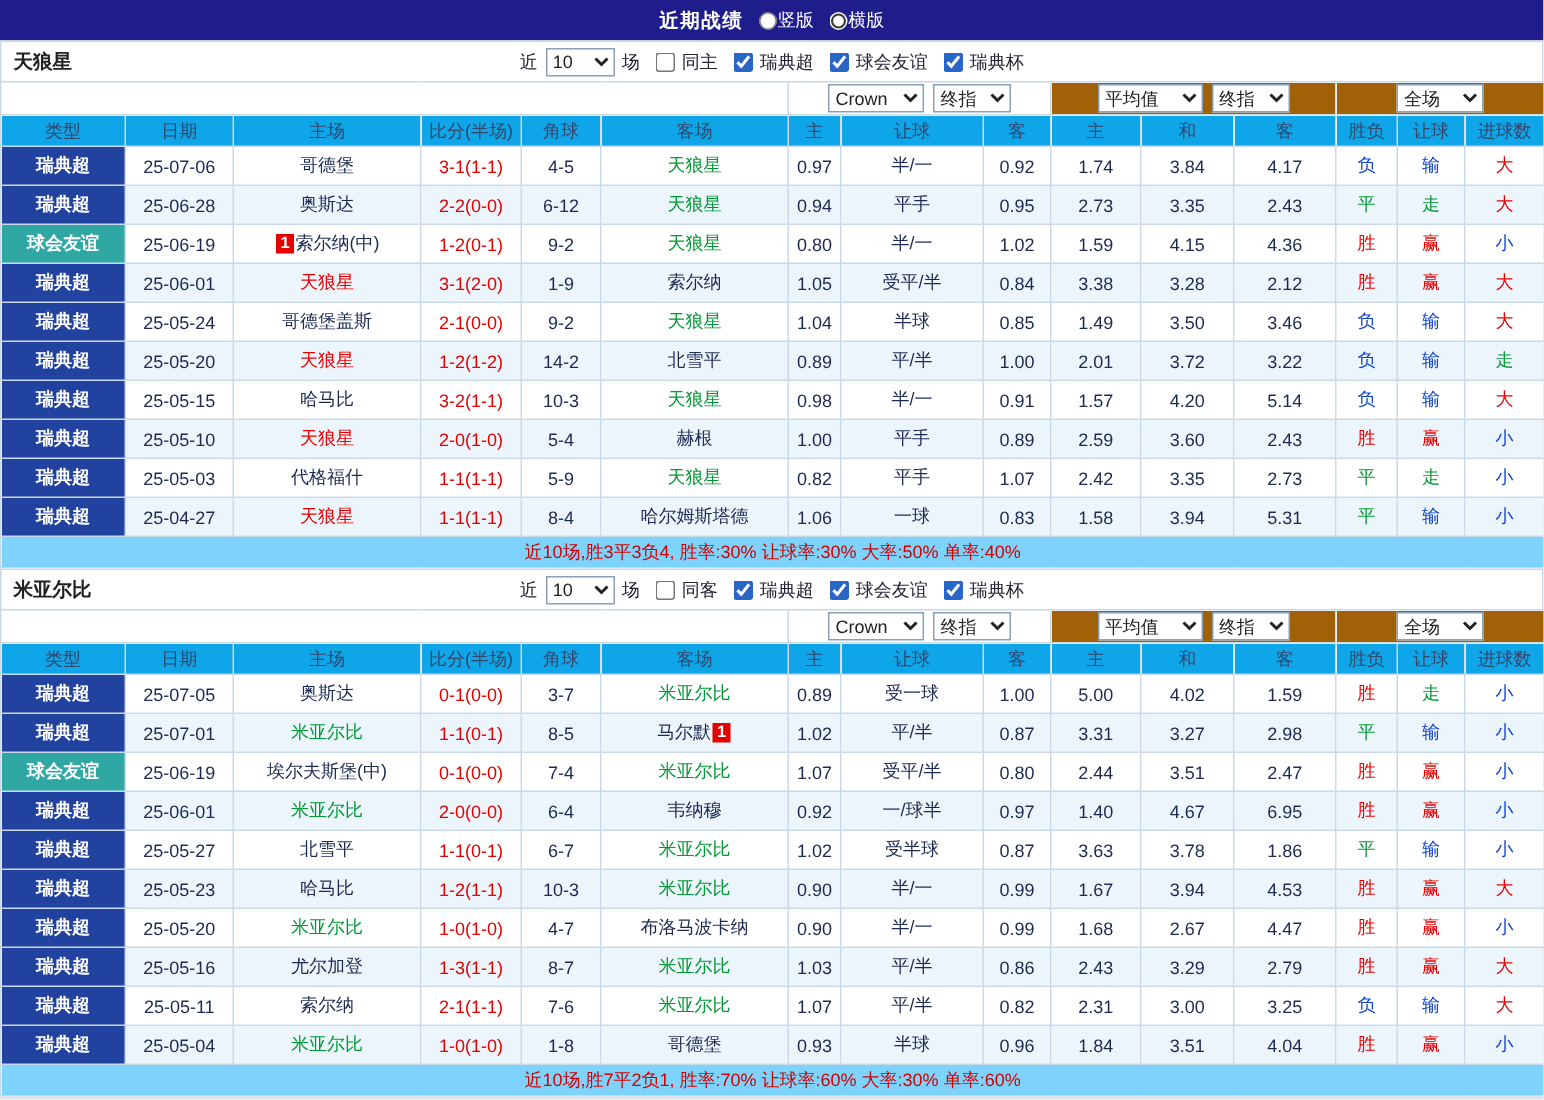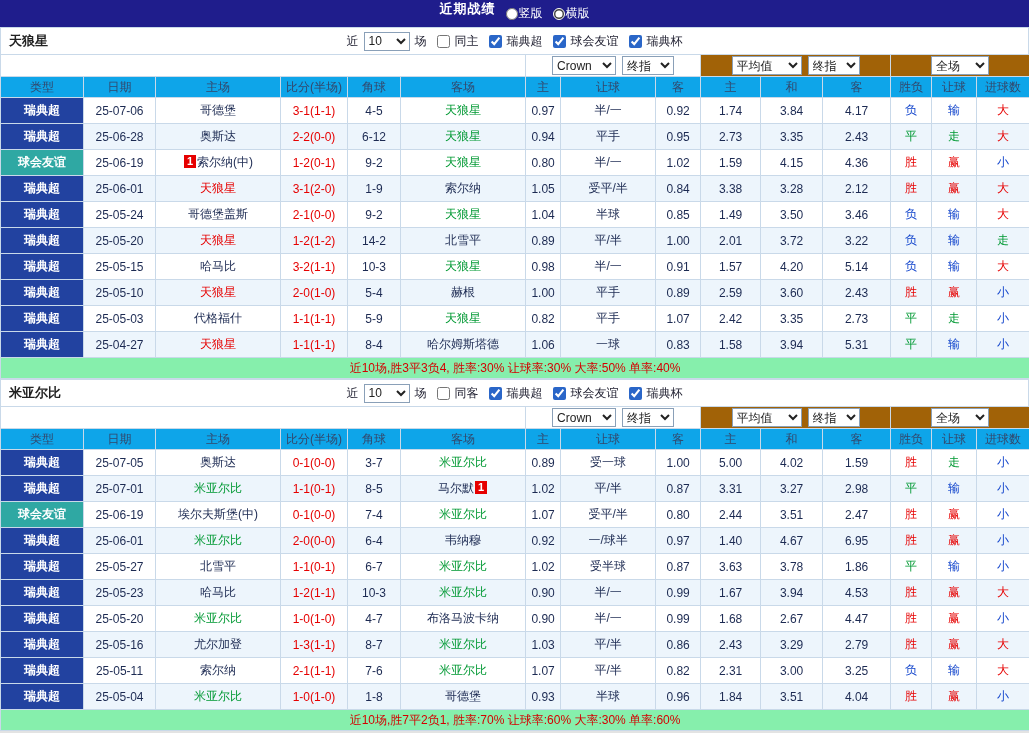--- a/index.html
+++ b/index.html
@@ -5,21 +5,21 @@
   html,body{margin:0;padding:0;}
   body{
     width:1029px;height:733px;overflow:hidden;
     background:#e3e3e3;
     font-family:"Liberation Sans","DejaVu Sans",sans-serif;
     font-size:12px;color:#1c2a52;
   }
   .page{width:1029px;background:#fff;}
 
   
-  .titlebar{height:27px;background:#1f1d8c;display:flex;justify-content:center;gap:10px;}
+  .titlebar{height:27px;background:#1f1d8c;display:flex;align-items:center;justify-content:center;gap:10px;}
   .tb-title{color:#ffffff;font-weight:bold;font-size:13px;letter-spacing:1px;}
   .tb-radio{display:flex;align-items:center;gap:1px;color:#fff;font-size:12px;cursor:pointer;}
   .tb-radio input{width:12px;height:12px;margin:0;accent-color:#ffffff;}
 
   
   .filterbar{height:27px;display:flex;align-items:center;position:relative;background:#fff;border:1px solid #c9d9e9;border-bottom:none;box-sizing:border-box;}
   .team-name{position:absolute;left:8px;font-weight:bold;font-size:13px;color:#222;}
   .filter-controls{margin:0 auto;display:flex;align-items:center;gap:3px;}
   .flabel{color:#223;}
   .sel{height:19px;font-size:12px;border:1px solid #8aa0b8;background:#fff;color:#222;padding:0;box-sizing:border-box;}
@@ -42,21 +42,21 @@
   td.type.league{background:#2242a0;}
   td.type.friendly{background:#2fa8a3;}
   td.score{color:#e60000;}
   .t-red{color:#e60000;}
   .t-green{color:#009933;}
   .t-dark{color:#1c2a52;}
   .rc-badge{display:inline-block;background:#e60000;color:#fff;width:12px;height:13px;line-height:13px;font-size:11px;font-weight:bold;margin:0 1px;vertical-align:1px;}
   td.res.win{color:#e60000;}
   td.res.draw{color:#009933;}
   td.res.lose{color:#1144cc;}
-  td.summary{color:#d40000;height:20px;background:#86efac;}
+  td.summary{color:#d40000;height:20px;background:#7dd3fc;}
 </style>
 </head>
 <body>
 
 <div class="page">
   <div class="titlebar">
     <span class="tb-title">近期战绩</span>
     <label class="tb-radio">
       <input type="radio" name="layout" style="">
       <span>竖版</span>

